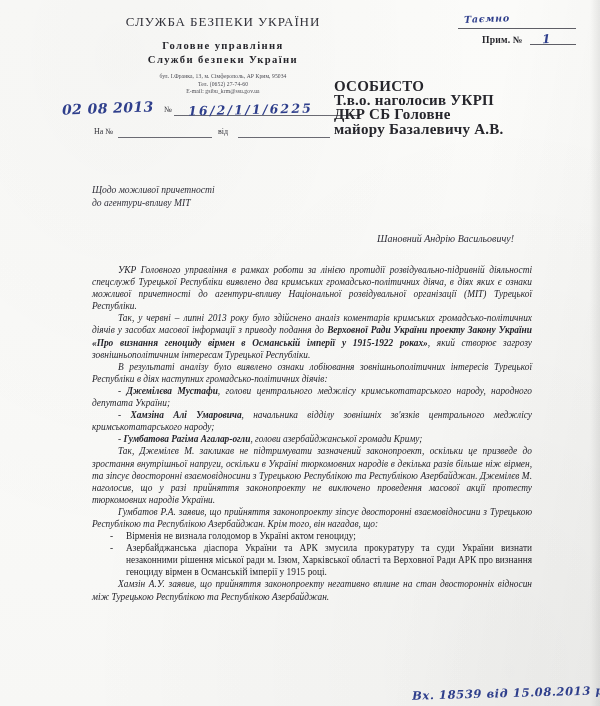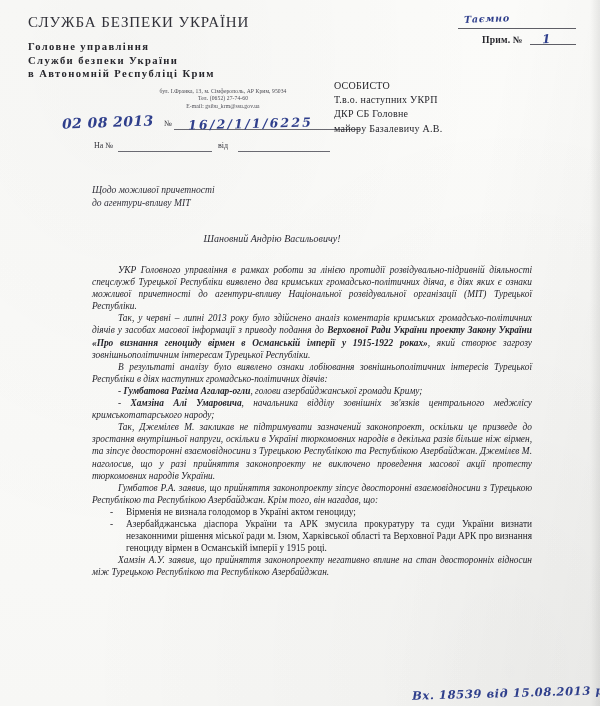--- a/index.html
+++ b/index.html
@@ -37,29 +37,31 @@
     top: 0; right: 0; width: 10px; height: 100%;
     background: linear-gradient(90deg, rgba(0,0,0,0.0), rgba(0,0,0,0.07));
   }
 
   
   .hdr {
     position: absolute;
     left: 0; right: 0; top: 14px;
   }
   .org-line {
-    font-size: 15px;
+    text-align: center;
+    font-size: 13px;
     letter-spacing: 0.9px;
     color: #32323a;
     width: 390px;
     margin-left: 28px;
   }
   .dept {
     width: 390px;
     margin-left: 28px;
+    text-align: center;
     font-weight: bold;
     font-size: 10.6px;
     letter-spacing: 1.4px;
     line-height: 13.5px;
     margin-top: 9px;
     color: #26262c;
   }
   .addr {
     width: 390px;
     margin-left: 28px;
@@ -164,45 +166,45 @@
     position: absolute;
     left: 60px; top: -2px;
     font-size: 12px;
     font-weight: 600;
   }
 
   
   .addressee {
     position: absolute;
     left: 334px; top: 79px;
-    font-weight: normal;
-    font-size: 10px;
+    font-weight: bold;
+    font-size: 15px;
     line-height: 14.2px;
     color: #26262c;
     letter-spacing: 0.25px;
   }
 
   
   .subject {
     position: absolute;
     left: 92px; top: 184px;
     font-style: italic;
     font-size: 9.6px;
     line-height: 12.6px;
     color: #30303a;
   }
 
   .greeting {
     position: absolute;
     left: 0; right: 0; top: 233px;
-    text-align: center;
+    text-align: right;
     font-style: italic;
     font-size: 10px;
     color: #2c2c36;
-    padding-right: 56px;
+    padding-right: 86px;
   }
 
   
   .body {
     position: absolute;
     left: 92px;
     top: 264px;
     width: 440px;
     font-size: 9.35px;
     line-height: 12.1px;
@@ -265,21 +267,20 @@
       <span class="hand">1</span>
     </div>
   </div>
 
   <div class="hdr">
     <div class="org-line">СЛУЖБА БЕЗПЕКИ УКРАЇНИ</div>
 
     <div class="dept">
       <div>Головне управління</div>
       <div>Служби безпеки України</div>
-      <div>в Автономній Республіці Крим</div>
     </div>
 
     <div class="addr">
       <div>бул. І.Франка, 13, м. Сімферополь, АР Крим, 95034</div>
       <div>Тел. (0652) 27-74-60</div>
       <div>E-mail: gsibu_krm@ssu.gov.ua</div>
     </div>
 
     <div class="reg-row">
       <span class="hand hand-date">02 08 2013</span>
@@ -291,44 +292,45 @@
     <div class="onno-row">
       <span class="onno-label">На №</span>
       <span class="rule" style="left:58px; width:94px; bottom:3px;"></span>
       <span class="vid-label">від</span>
       <span class="rule" style="left:178px; width:92px; bottom:3px;"></span>
     </div>
   </div>
 
   <div class="addressee">
     <div>ОСОБИСТО</div>
-    <div>Т.в.о. наступних УКРП</div>
+    <div>Т.в.о. наголосив УКРП</div>
     <div>ДКР СБ Головне</div>
     <div>майору Базалевичу А.В.</div>
   </div>
 
   <div class="subject">
     <div>Щодо можливої причетності</div>
     <div>до агентури-впливу МІТ</div>
   </div>
 
   <div class="greeting">Шановний Андрію Васильовичу!</div>
 
   <div class="body">
 
     <p>УКР Головного управління в рамках роботи за лінією протидії розвідувально-підривній діяльності спецслужб Турецької Республіки виявлено два кримських громадсько-політичних діяча, в діях яких є ознаки можливої причетності до агентури-впливу Національної розвідувальної організації (МІТ) Турецької Республіки.</p>
 
     <p><span>Так, у червні – липні 2013 року було здійснено аналіз коментарів кримських громадсько-політичних діячів у засобах масової інформації з приводу подання до </span><b>Верховної Ради України проекту Закону України «Про визнання геноциду вірмен в Османській імперії у 1915-1922  роках»</b><span>, який створює загрозу зовнішньополітичним інтересам Турецької Республіки.</span></p>
 
     <p>В результаті аналізу було виявлено ознаки лобіювання зовнішньополітичних інтересів Турецької Республіки в діях наступних громадсько-політичних діячів:</p>
 
+    <p class="li"><span>-</span> <b>Джемілєва Мустафи</b><span>, голови центрального меджлісу кримськотатарського народу, народного депутата України;</span></p>
+
+    <p class="li"><span>-</span> <b>Хамзіна Алі Умаровича</b><span>, начальника відділу зовнішніх зв'язків центрального меджлісу кримськотатарського народу;</span></p>
 
     <p class="li"><span>-</span> <b>Гумбатова Рагіма Агалар-огли</b><span>, голови азербайджанської громади Криму;</span></p>
-
-    <p class="li"><span>-</span> <b>Хамзіна Алі Умаровича</b><span>, начальника відділу зовнішніх зв'язків центрального меджлісу кримськотатарського народу;</span></p>
 
     <p>Так, Джемілєв М. закликав не підтримувати зазначений законопроект, оскільки це призведе до зростання внутрішньої напруги, оскільки в Україні тюркомовних народів в декілька разів більше ніж вірмен, та зіпсує двосторонні взаємовідносини з Турецькою Республікою та Республікою Азербайджан. Джемілєв М. наголосив, що у разі прийняття законопроекту не виключено проведення масової акції протесту тюркомовних народів України.</p>
 
     <p>Гумбатов Р.А. заявив, що прийняття законопроекту зіпсує двосторонні взаємовідносини з Турецькою Республікою та Республікою Азербайджан. Крім того, він нагадав, що:</p>
 
     <ul class="sub-list">
       <li><span class="dash">-</span><span>Вірменія не визнала голодомор в Україні актом геноциду;</span></li>
       <li><span class="dash">-</span><span>Азербайджанська діаспора України та АРК змусила прокуратуру та суди України визнати незаконними рішення міської ради м. Ізюм, Харківської області та Верховної Ради АРК про визнання геноциду вірмен в Османській імперії у 1915 році.</span></li>
     </ul>
 

